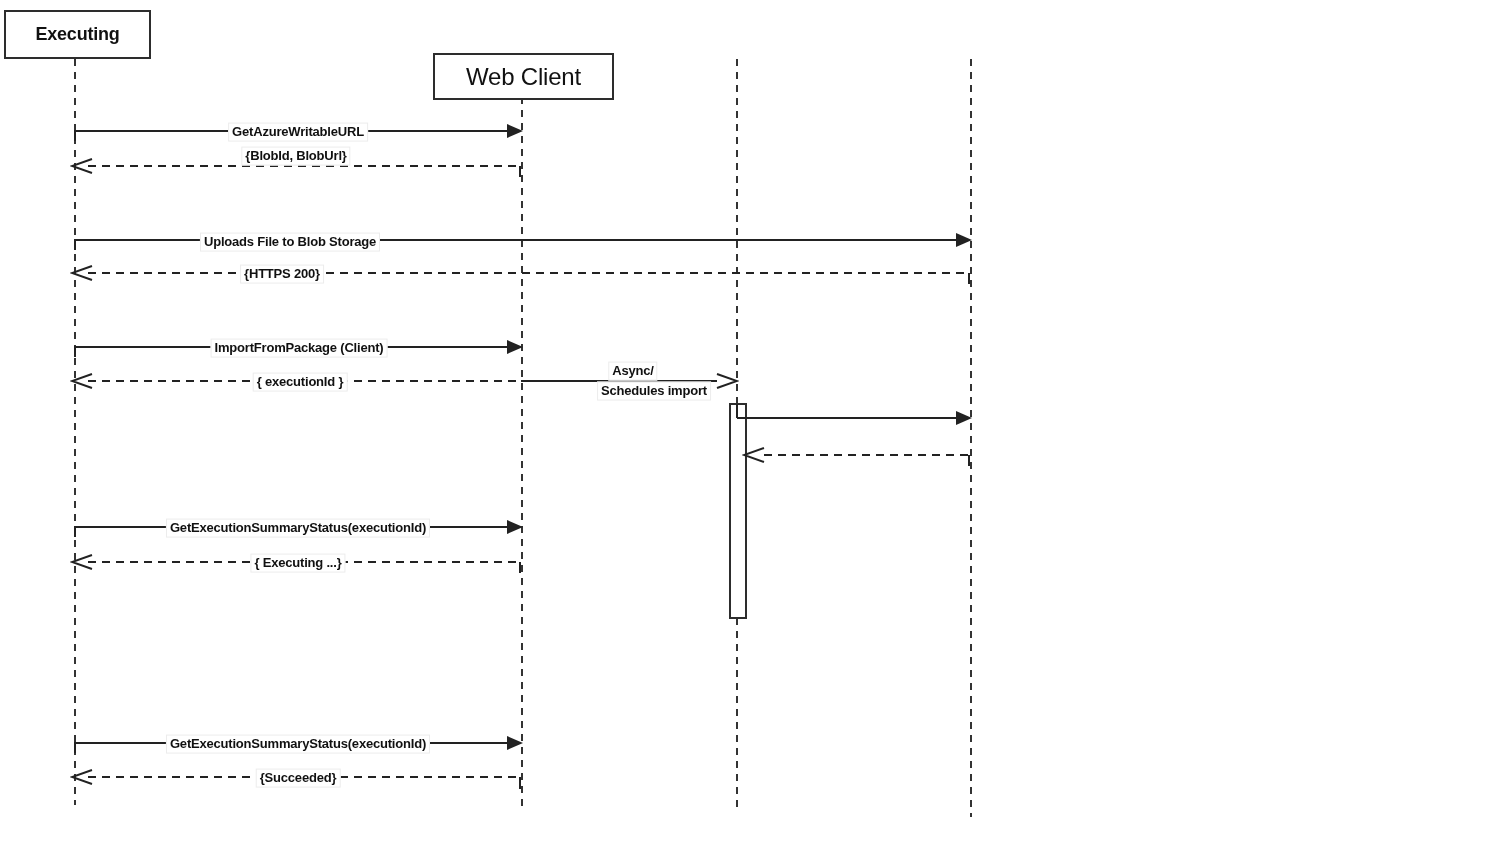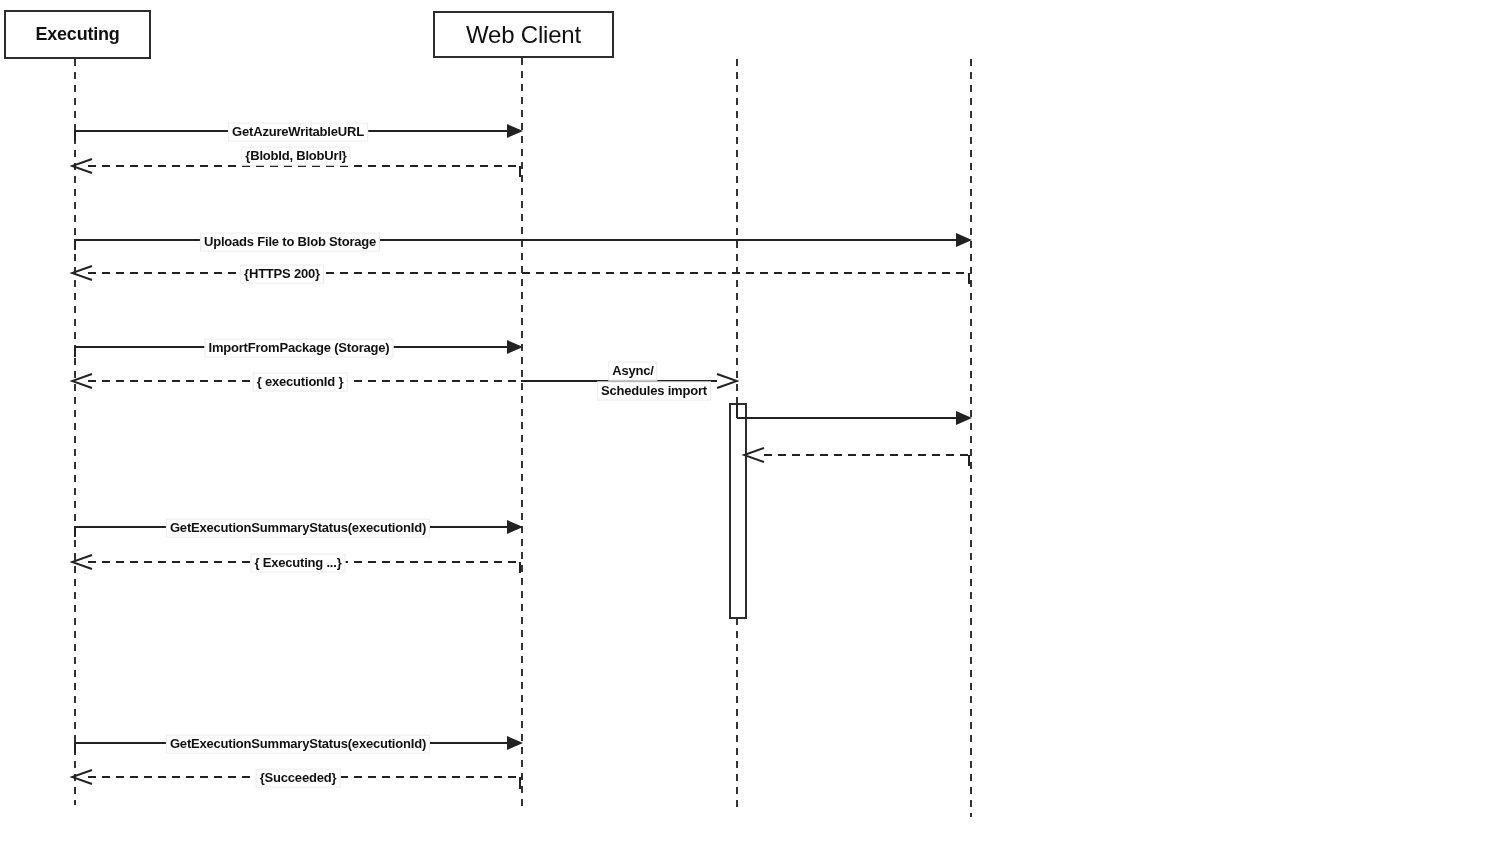--- a/index.html
+++ b/index.html
@@ -5,21 +5,21 @@
   html,body{margin:0;padding:0;background:#fff;}
   .diagram{
     position:relative;width:1497px;height:855px;background:#fff;overflow:hidden;
     font-family:"Liberation Sans", sans-serif;color:#111;
   }
   .actor{
     position:absolute;background:#fff;border:2px solid #2d2d2d;z-index:6;
     display:flex;align-items:center;justify-content:center;
     font-weight:bold;font-size:18px;letter-spacing:-0.2px;white-space:nowrap;
   }
-  .actor.plain{font-weight:400;font-size:24px;}
+  .actor.plain{font-weight:400;font-size:24px;margin-top:42px;}
   .lifeline{
     position:absolute;width:2px;z-index:1;
     background:repeating-linear-gradient(to bottom,#333 0 7px,transparent 7px 13px);
   }
   .activation{
     position:absolute;width:14px;background:#fff;border:2px solid #2d2d2d;z-index:2;
   }
   .solid-line{position:absolute;height:2px;background:#222;z-index:3;}
   .dash-line{
     position:absolute;height:2px;z-index:3;
@@ -86,21 +86,21 @@
         <polyline points="22,2 2,9 22,16" fill="none" stroke="#222" stroke-width="2"></polyline>
       </svg>
     <div class="tick" style="left:968px;top:273px;height:11px"></div>
     <span class="mlabel" style="left:282px;top:274px">{HTTPS 200}</span>
   </div>
 
   <div>
     <div class="tick" style="left:74px;top:346px;height:11px"></div>
     <div class="solid-line" style="left:75px;top:346px;width:432px"></div>
     <div class="head-filled" style="left:507px;top:340px"></div>
-    <span class="mlabel" style="left:299px;top:348px">ImportFromPackage (Storage)</span>
+    <span class="mlabel" style="left:299px;top:348px">ImportFromPackage (Client)</span>
   </div>
 
   <div>
     <div class="dash-line" style="left:88px;top:380px;width:433px"></div>
     <svg class="head-open" style="left:70px;top:372px" width="24" height="18" viewBox="0 0 24 18">
         <polyline points="22,2 2,9 22,16" fill="none" stroke="#222" stroke-width="2"></polyline>
       </svg>
     <span class="mlabel" style="left:300px;top:382px">{ executionId }</span>
   </div>
 

